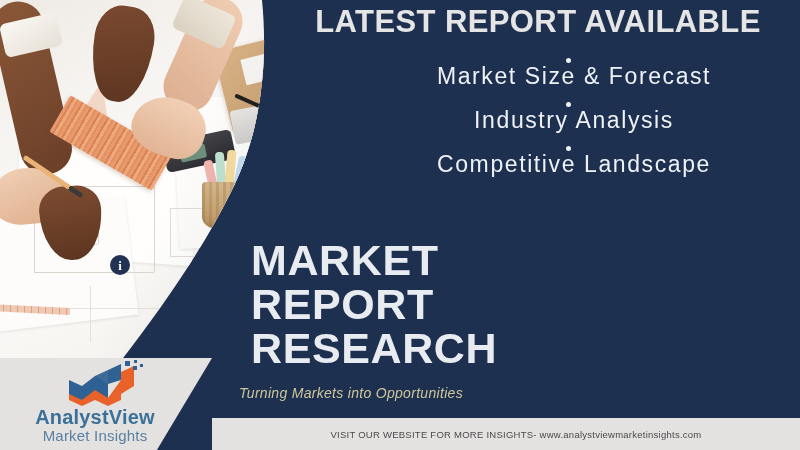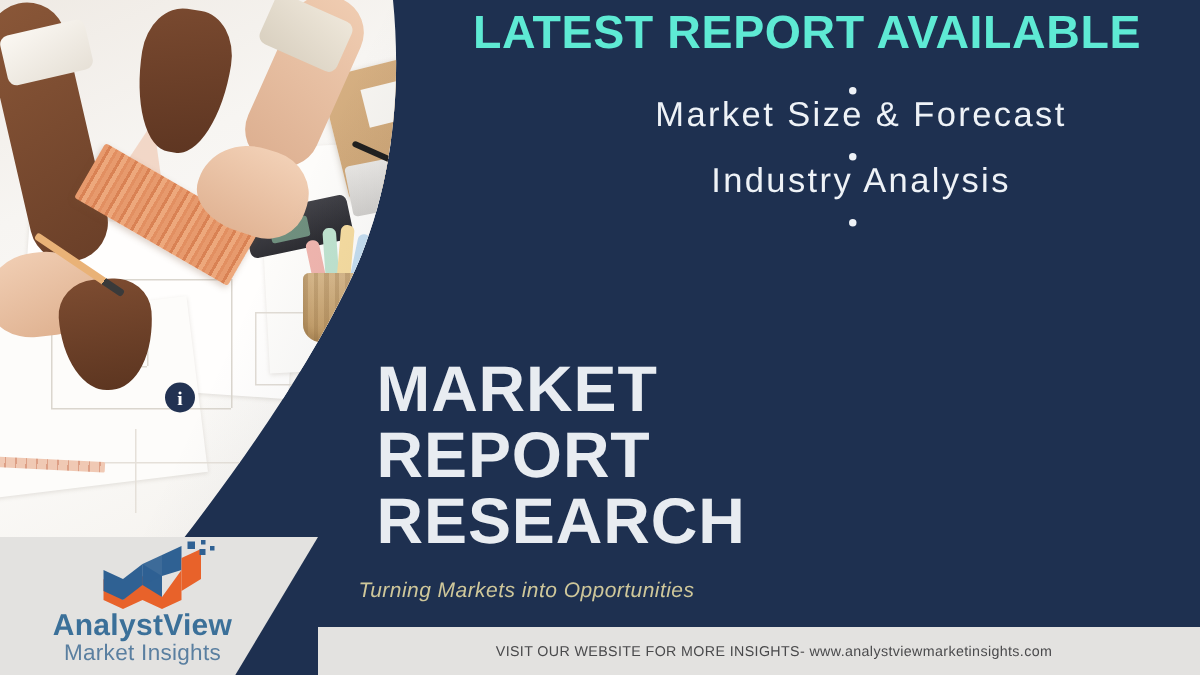--- a/index.html
+++ b/index.html
@@ -199,21 +199,21 @@
     background:#223252;
     display:flex; align-items:center; justify-content:center;
     color:#ffffff; font-size:13px; font-weight:bold;
     font-family:"Liberation Serif", serif;
     line-height:1;
   }
 
   
   #headline {
     position:absolute; left:290px; top:4px; width:496px;
-    color:#5eead4;
+    color:#e5e5e5;
     font-size:31px; font-weight:bold;
     letter-spacing:.4px;
     text-align:center;
     white-space:nowrap;
   }
 
   
   #bullets {
     position:absolute; left:374px; top:58px; width:400px;
     list-style:none;
@@ -349,20 +349,21 @@
     <li>
       <span class="dot"></span>
       <span>Market Size &amp; Forecast</span>
     </li>
     <li>
       <span class="dot"></span>
       <span>Industry Analysis</span>
     </li>
     <li>
       <span class="dot"></span>
+      <span>Competitive Landscape</span>
     </li>
   </ul>
 
   <div id="title-block">
     <div class="tline">MARKET</div>
     <div class="tline">REPORT</div>
     <div class="tline">RESEARCH</div>
   </div>
   <div id="tagline">Turning Markets into Opportunities</div>
 

